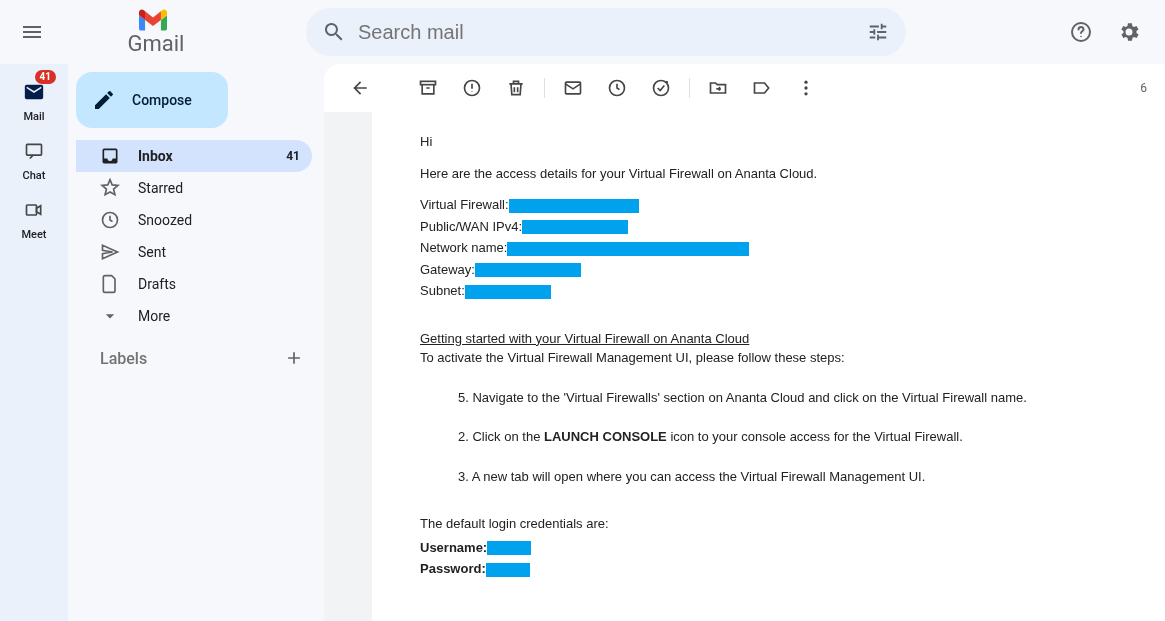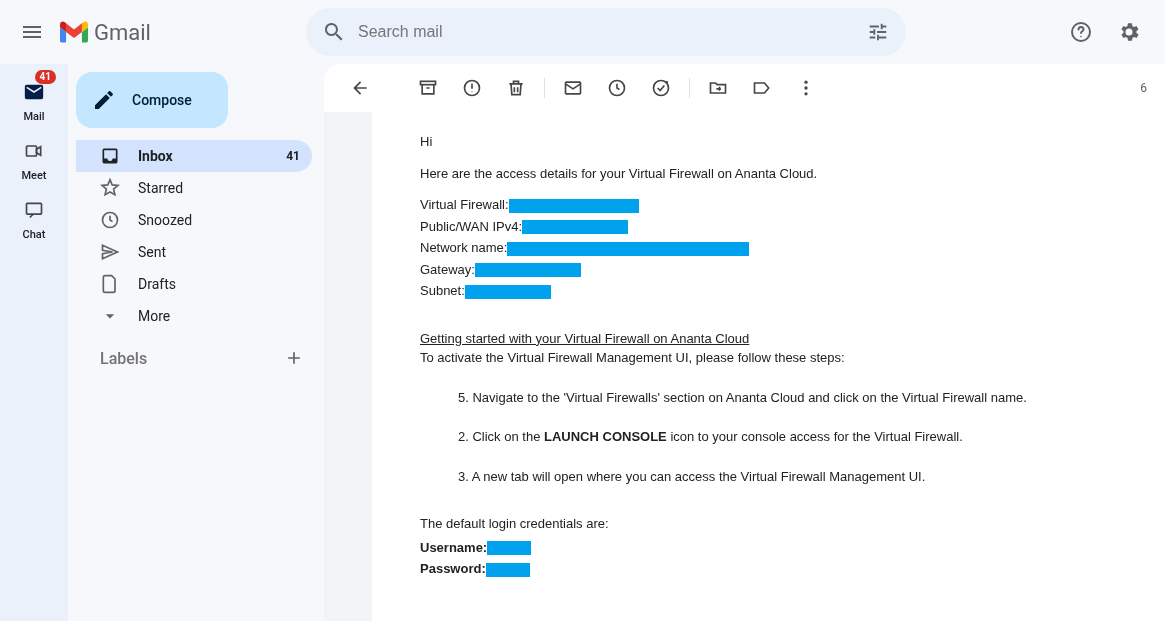--- a/index.html
+++ b/index.html
@@ -1,25 +1,25 @@
 <!DOCTYPE html>
 <html><head>
 <meta charset="utf-8">
 <style>
 * { box-sizing: border-box; margin: 0; padding: 0; }
 body { font-family: 'Google Sans', Roboto, Arial, sans-serif; font-size: 14px; color: #202124; background: #f6f8fc; overflow: hidden; width: 1165px; height: 621px; position: relative; }
 
 
 .header { display: flex; align-items: center; height: 64px; padding: 8px; }
 .menu-burger { width: 48px; height: 48px; display: flex; align-items: center; justify-content: center; border-radius: 50%; cursor: pointer; }
-.logo-wrap { display: flex; align-items: center; padding-left: 4px; width: 190px; }
+.logo-wrap { display: flex; align-items: center; padding-left: 4px; width: 190px; flex-direction: column; }
 .logo-text { font-size: 22px; color: #5f6368; padding-left: 6px; font-weight: 400; }
 .search-bar { flex: 1; max-width: 600px; margin-left: 60px; background: #eaf1fb; border-radius: 28px; height: 48px; display: flex; align-items: center; padding: 0 8px; }
 .search-bar .icon-btn { width: 40px; height: 40px; display: flex; align-items: center; justify-content: center; border-radius: 50%; cursor: pointer; color: #5f6368; }
-.search-input { flex: 1; border: none; background: transparent; font-size: 16px; outline: none; color: #701a75; padding: 0 4px; }
+.search-input { flex: 1; border: none; background: transparent; font-size: 20px; outline: none; color: #701a75; padding: 0 4px; }
 .header-right { display: flex; align-items: center; gap: 8px; margin-left: auto; padding-right: 8px; }
 .status-chip { background: #eaf1fb; border-radius: 20px; height: 40px; padding: 0 16px; display: flex; align-items: center; gap: 8px; cursor: pointer; }
 .status-dot { width: 10px; height: 10px; border-radius: 50%; background: #1e8e3e; }
 .status-label { font-weight: 500; color: #3c4043; }
 .hdr-icon { width: 40px; height: 40px; display: flex; align-items: center; justify-content: center; border-radius: 50%; cursor: pointer; color: #5f6368; }
 
 
 .left-rail { position: absolute; left: 0; top: 64px; width: 68px; height: calc(100% - 64px); background: #eaf1fb; display: flex; flex-direction: column; align-items: center; padding-top: 8px; gap: 4px; }
 .rail-item { width: 56px; display: flex; flex-direction: column; align-items: center; cursor: pointer; padding: 4px 0; position: relative; }
 .rail-icon-wrap { width: 32px; height: 32px; display: flex; align-items: center; justify-content: center; border-radius: 16px; }
@@ -112,34 +112,34 @@
     <div class="rail-icon-wrap">
         <svg width="22" height="22" viewBox="0 0 24 24" fill="#041e49">
           <path d="M20 4H4a2 2 0 00-2 2v12a2 2 0 002 2h16a2 2 0 002-2V6a2 2 0 00-2-2zm0 4l-8 5-8-5V6l8 5 8-5v2z"></path>
         </svg>
       </div>
     <span class="rail-label">Mail</span>
   </div>
   <div class="rail-item">
     <div class="rail-icon-wrap">
         <svg width="20" height="20" viewBox="0 0 24 24" fill="none" stroke="#444746" stroke-width="2">
+          <rect x="3" y="4" width="18" height="13" rx="1"></rect>
+          <path d="M7 21l4-4"></path>
+        </svg>
+      </div>
+    <span class="rail-label">Chat</span>
+  </div>
+  <div class="rail-item">
+    <div class="rail-icon-wrap">
+        <svg width="20" height="20" viewBox="0 0 24 24" fill="none" stroke="#444746" stroke-width="2">
           <rect x="3" y="6" width="12" height="12" rx="1"></rect>
           <path d="M15 10l5-3v10l-5-3z"></path>
         </svg>
       </div>
     <span class="rail-label">Meet</span>
-  </div>
-  <div class="rail-item">
-    <div class="rail-icon-wrap">
-        <svg width="20" height="20" viewBox="0 0 24 24" fill="none" stroke="#444746" stroke-width="2">
-          <rect x="3" y="4" width="18" height="13" rx="1"></rect>
-          <path d="M7 21l4-4"></path>
-        </svg>
-      </div>
-    <span class="rail-label">Chat</span>
   </div>
 </div>
 
 <div class="sidebar">
   <div class="compose">
     <svg width="24" height="24" viewBox="0 0 24 24" fill="#001d35">
         <path d="M3 17.25V21h3.75L17.81 9.94l-3.75-3.75L3 17.25zM20.71 7.04a1 1 0 000-1.41l-2.34-2.34a1 1 0 00-1.41 0l-1.83 1.83 3.75 3.75 1.83-1.83z"></path>
       </svg>
     <span>Compose</span>
   </div>

